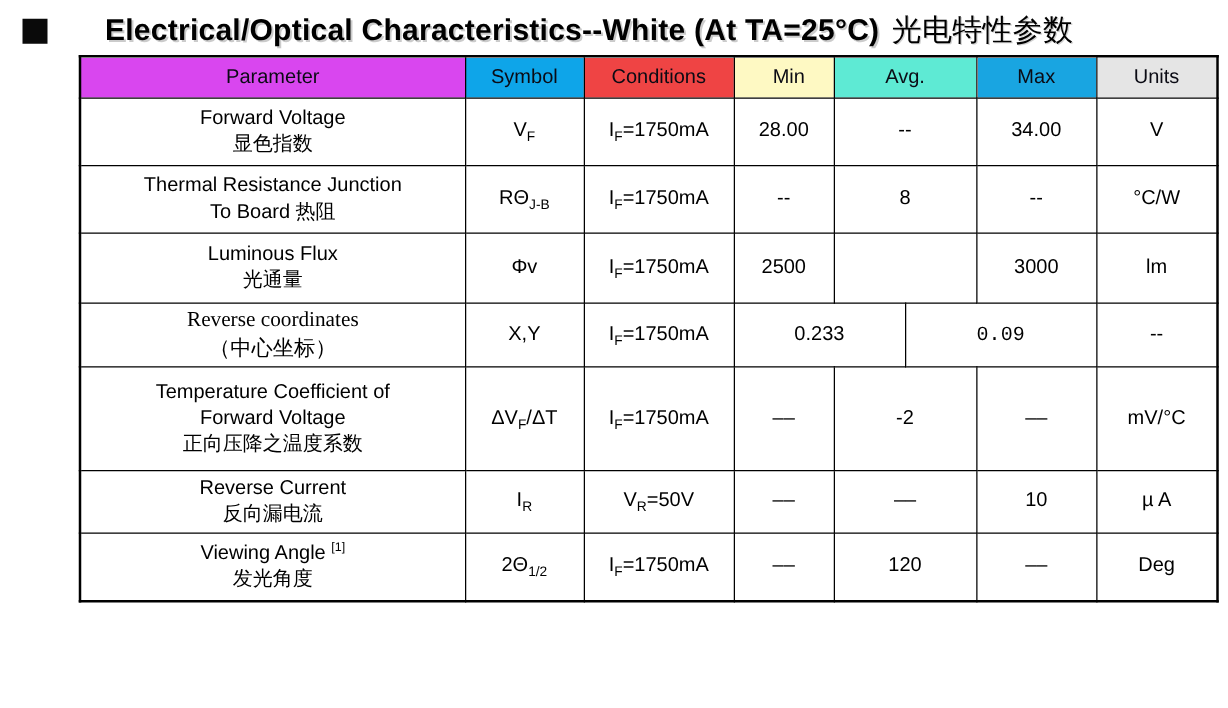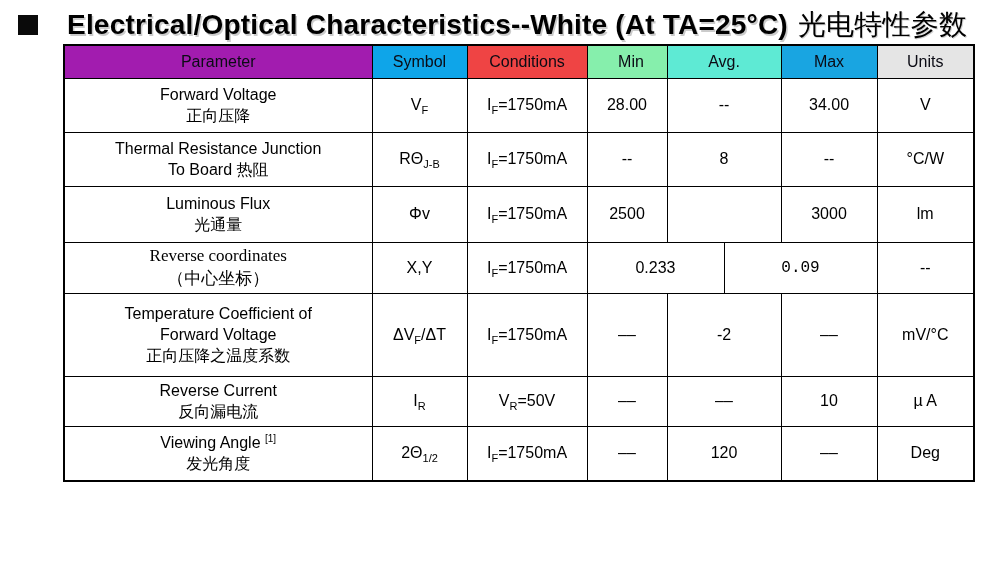--- a/index.html
+++ b/index.html
@@ -14,22 +14,22 @@
   
   #title-bar{
     position:absolute;left:18px;top:8px;width:950px;
     display:flex;align-items:flex-start;
   }
   #title-bullet{
     width:20px;height:20px;background:#0a0a0a;
     margin-top:7px;flex:0 0 auto;
   }
   #title-text{
-    margin-left:29px;
-    font-size:28px;font-weight:bold;line-height:33px;
+    margin-left:46px;
+    font-size:24px;font-weight:bold;line-height:33px;
     letter-spacing:0.2px;
     text-shadow:1.5px 1.5px 0 rgba(140,140,140,0.45);
     white-space:nowrap;
   }
   #title-text .cn{
     font-weight:500;margin-left:10px;
     text-shadow:1px 1px 0 rgba(140,140,140,0.4);
   }
   
   #spec-table{
@@ -74,33 +74,33 @@
         <col style="width:120px">
       <col style="width:80px">
         <col style="width:57px">
         <col style="width:57px">
       <col style="width:96px">
         <col style="width:97px">
     </colgroup>
 
     <tbody>
         <tr style="height:33px">
-      <th style="background: #a21caf;">Parameter</th>
+      <th style="background: #d946ef;">Parameter</th>
       <th style="background: #0ea5e9;">Symbol</th>
       <th style="background: #ef4444;">Conditions</th>
-      <th style="background: #86efac; padding-left: 10px;">Min</th>
+      <th style="background: #fef9c3; padding-left: 10px;">Min</th>
       <th colspan="2" style="background: #5eead4;">Avg.</th>
       <th style="background: rgb(25, 165, 225);">Max</th>
       <th style="background: #e5e5e5;">Units</th>
     </tr>
 
     <tr style="height:54px">
       <td>
         <div class="pl"><span>Forward Voltage</span><sup class="supref"></sup></div>
-        <div class="pl">正向压降</div>
+        <div class="pl">显色指数</div>
 
       </td>
       <td class="sym"><span>V</span><sub>F</sub><span></span></td>
       <td class="cond"><span>I</span><sub>F</sub><span>=1750mA</span></td>
       <td class="val">28.00</td>
       <td class="val" colspan="2">--</td>
       <td class="val">34.00</td>
       <td class="val">V</td>
     </tr>
 

